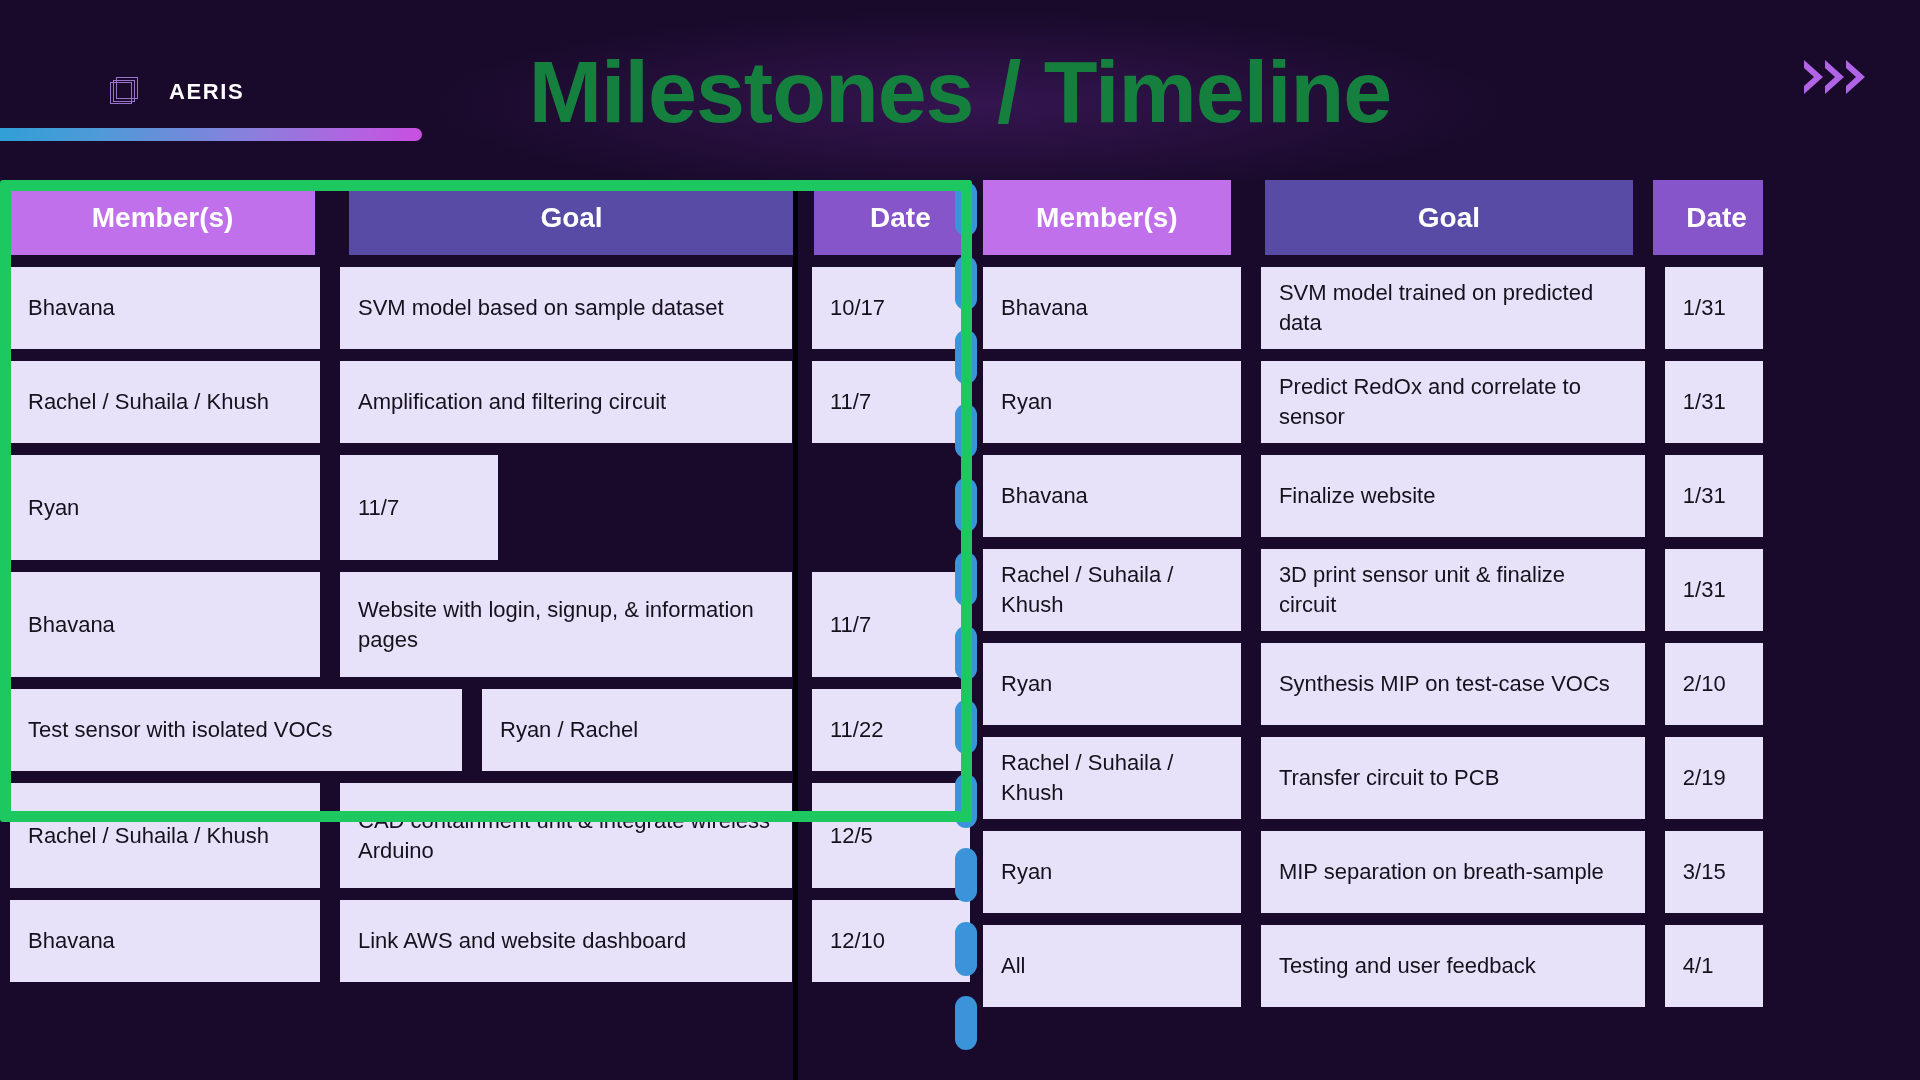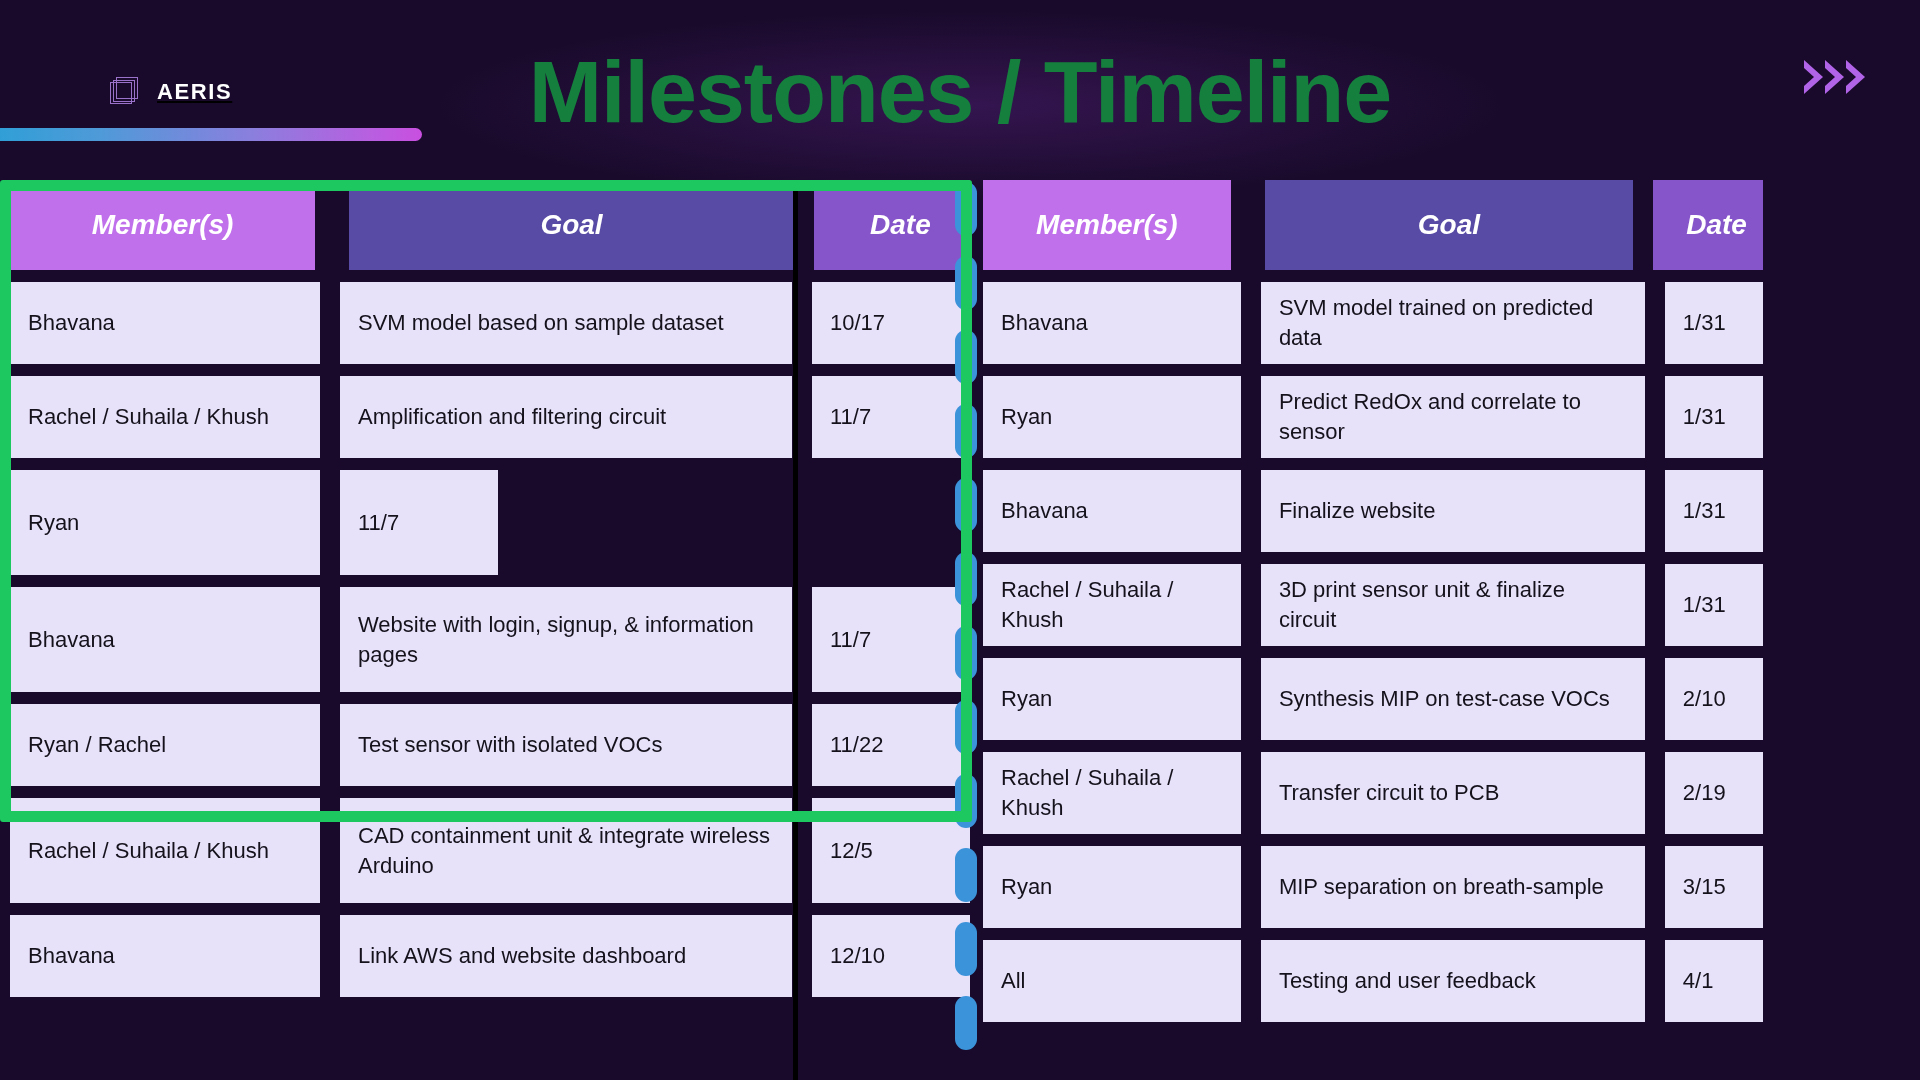--- a/index.html
+++ b/index.html
@@ -33,23 +33,22 @@
     pointer-events: none;
   }
 
   
   .brand {
     position: absolute;
     left: 110px;
     top: 72px;
     display: flex;
     align-items: center;
-    gap: 17px;
+    gap: 29px;
     height: 40px;
-    text-decoration: underline;
   }
   .brand-icon {
     width: 30px; height: 30px;
     position: relative;
     flex: 0 0 auto;
   }
   .brand-icon .sq {
     position: absolute;
     border: 1.6px solid #9a72c9;
     box-sizing: border-box;
@@ -163,21 +162,21 @@
 
   
   .tbl.left .c-member { width: 310px; }
   .tbl.left .c-goal   { width: 452px; }
   .tbl.left .c-date   { width: 158px; }
   
   .tbl.right .c-member { width: 300px; }
   .tbl.right .c-goal   { width: 450px; }
   .tbl.right .c-date   { width: 110px; }
 
-  .r-h   { height: 90px; font-style: italic; }
+  .r-h   { height: 75px; }
   .r-1   { height: 82px; }
   .r-2   { height: 105px; }
 
   
   .selection-box {
     position: absolute;
     left: 0px;
     top: 0px;
     width: 972px;
     height: 642px;
@@ -260,22 +259,22 @@
         <div class="cell c-date r-2">11/7</div>
       </div>
 
       <div class="row">
         <div class="cell c-member r-2">Bhavana</div>
         <div class="cell c-goal r-2">Website with login, signup, &amp; information pages</div>
         <div class="cell c-date r-2">11/7</div>
       </div>
 
       <div class="row">
+        <div class="cell c-goal r-1">Test sensor with isolated VOCs</div>
         <div class="cell c-member r-1">Ryan / Rachel</div>
-        <div class="cell c-goal r-1">Test sensor with isolated VOCs</div>
         <div class="cell c-date r-1">11/22</div>
       </div>
 
       <div class="row">
         <div class="cell c-member r-2">Rachel / Suhaila / Khush</div>
         <div class="cell c-goal r-2">CAD containment unit &amp; integrate wireless Arduino</div>
         <div class="cell c-date r-2">12/5</div>
       </div>
 
       <div class="row">

